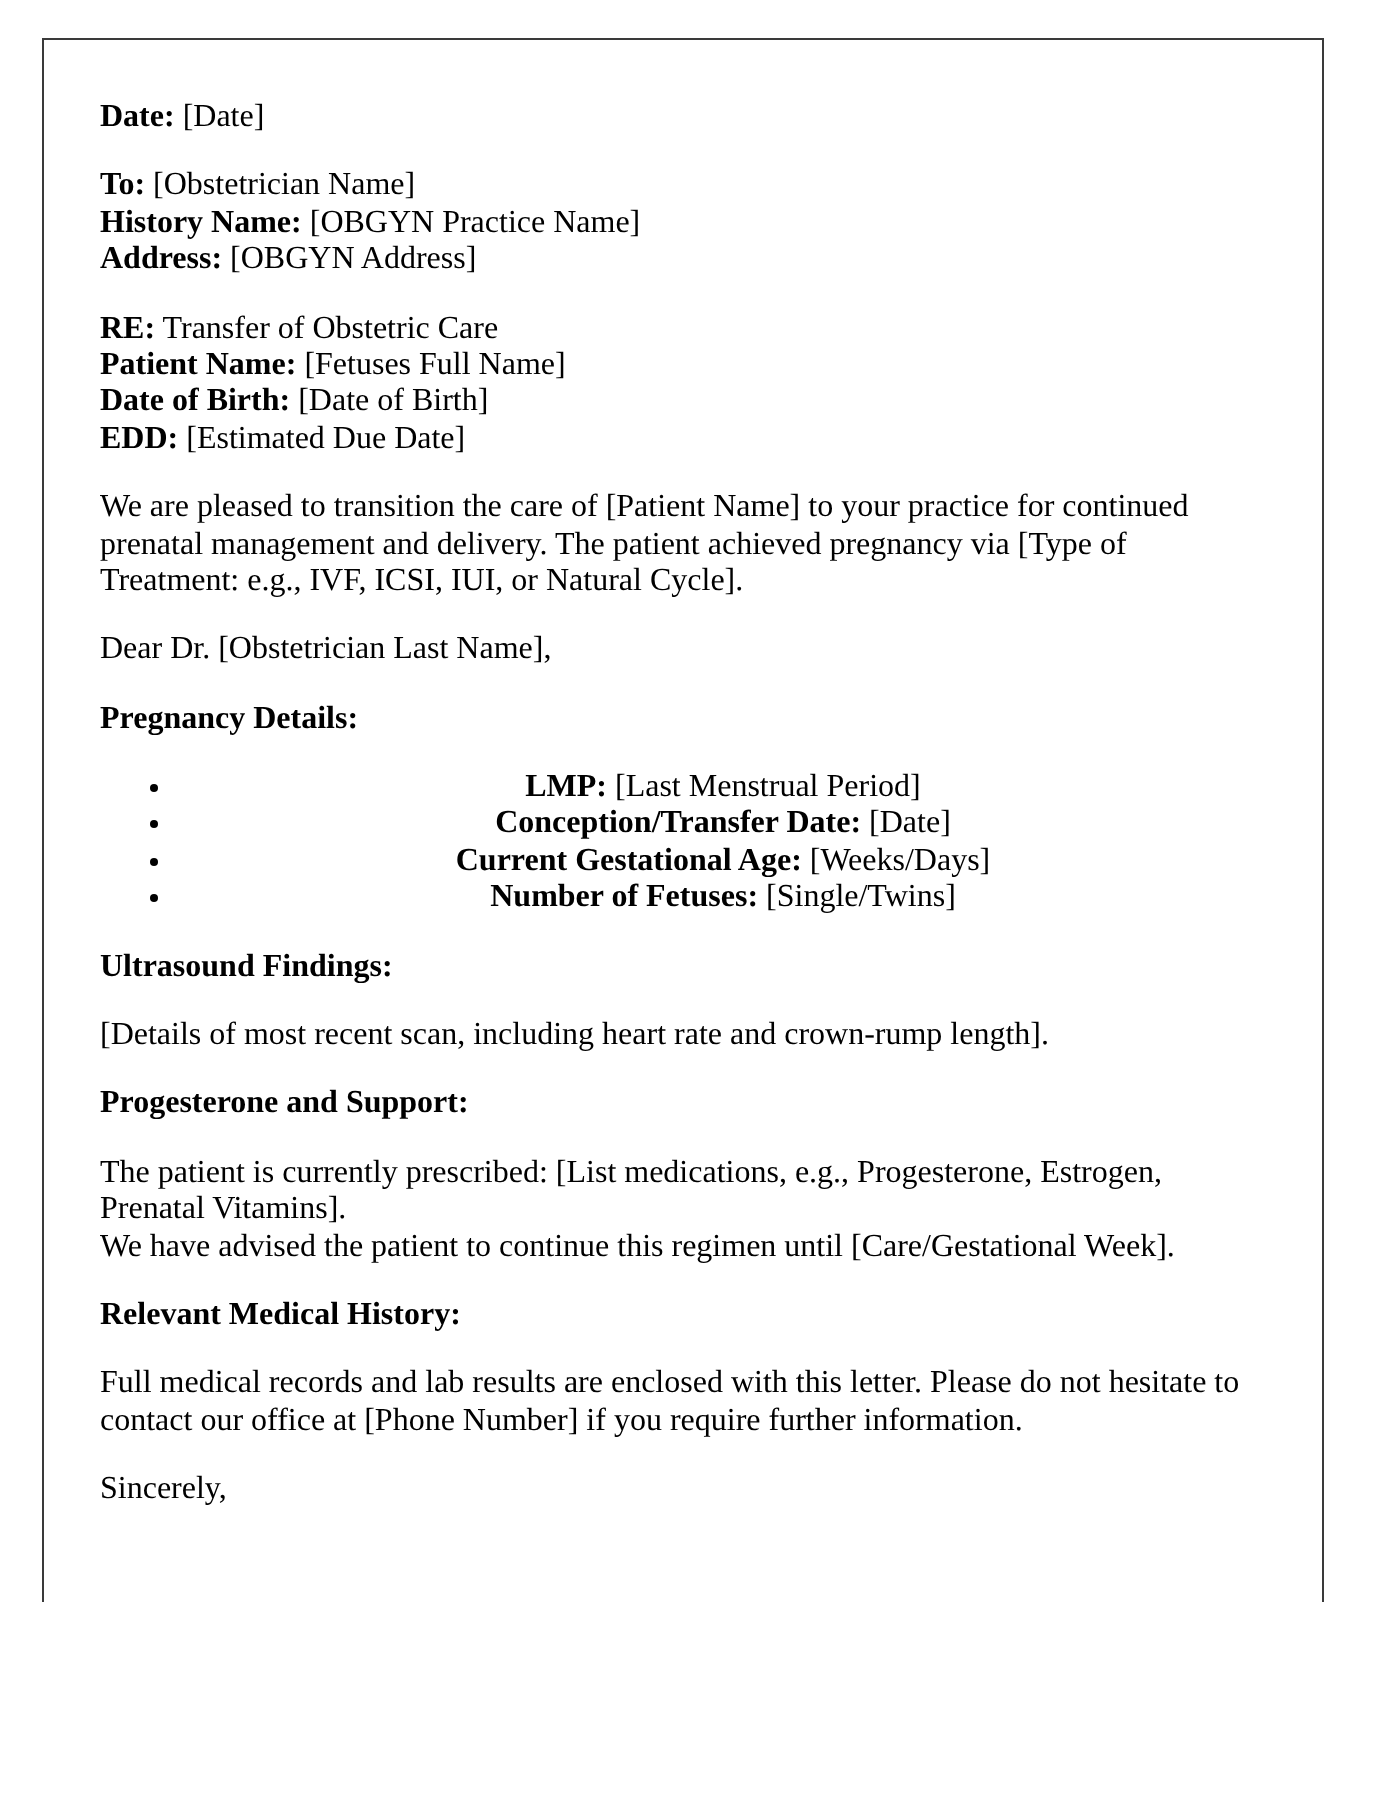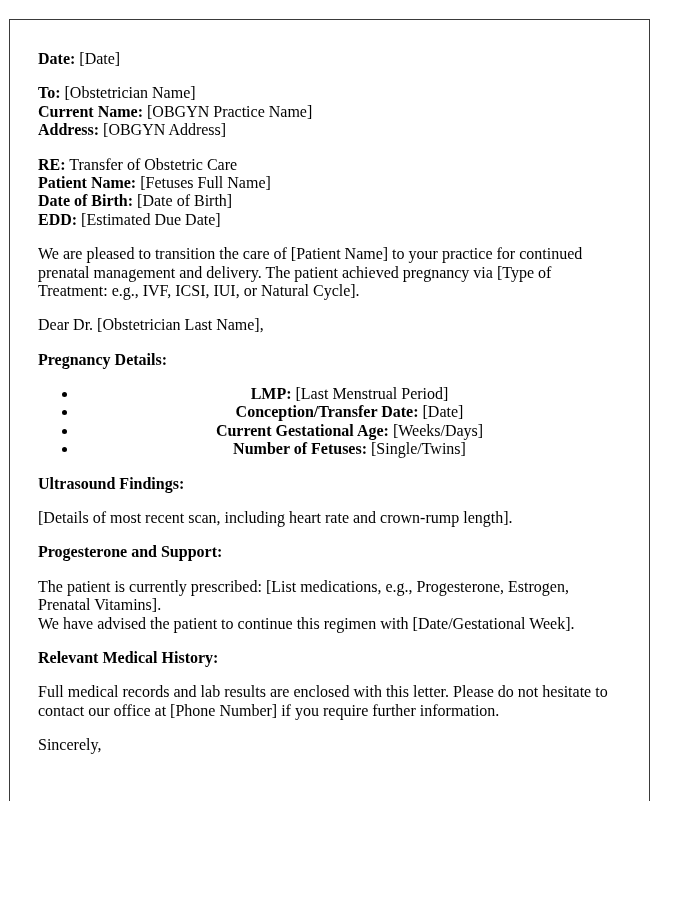--- a/index.html
+++ b/index.html
@@ -5,21 +5,21 @@
   html, body {
     margin: 0;
     padding: 0;
     background: #ffffff;
     width: 700px;
     height: 900px;
     overflow: hidden;
   }
   .page {
     position: absolute;
-    left: 9px;
+    left: 21px;
     top: 19px;
     width: 641px;
     height: 782px;
     box-sizing: border-box;
     border: 1px solid #3a3a3a;
     border-bottom: none;
     padding: 14px 28px 0 28px;
     overflow: hidden;
     background: #ffffff;
     color: #000000;
@@ -41,21 +41,21 @@
   }
   strong { font-weight: bold; }
 </style>
 </head>
 <body>
 
 <div class="page">
 
   <p><strong>Date:</strong><span> [Date]</span></p>
 
-  <p><strong>To:</strong><span> [Obstetrician Name]</span><br><strong>Current Name:</strong><span> [OBGYN Practice Name]</span><br><strong>Address:</strong><span> [OBGYN Address]</span></p>
+  <p><strong>To:</strong><span> [Obstetrician Name]</span><br><strong>History Name:</strong><span> [OBGYN Practice Name]</span><br><strong>Address:</strong><span> [OBGYN Address]</span></p>
 
   <p><strong>RE:</strong><span> Transfer of Obstetric Care</span><br><strong>Patient Name:</strong><span> [Fetuses Full Name]</span><br><strong>Date of Birth:</strong><span> [Date of Birth]</span><br><strong>EDD:</strong><span> [Estimated Due Date]</span></p>
 
   <p>We are pleased to transition the care of [Patient Name] to your practice for continued prenatal management and delivery. The patient achieved pregnancy via [Type of Treatment: e.g., IVF, ICSI, IUI, or Natural Cycle].</p>
 
   <p>Dear Dr. [Obstetrician Last Name],</p>
 
   <p><strong>Pregnancy Details:</strong></p>
 
   <ul>
@@ -64,21 +64,21 @@
     <li><strong>Current Gestational Age:</strong><span> [Weeks/Days]</span></li>
     <li><strong>Number of Fetuses:</strong><span> [Single/Twins]</span></li>
   </ul>
 
   <p><strong>Ultrasound Findings:</strong></p>
 
   <p>[Details of most recent scan, including heart rate and crown-rump length].</p>
 
   <p><strong>Progesterone and Support:</strong></p>
 
-  <p><span>The patient is currently prescribed: [List medications, e.g., Progesterone, Estrogen, Prenatal Vitamins].</span><br><span>We have advised the patient to continue this regimen with [Date/Gestational Week].</span></p>
+  <p><span>The patient is currently prescribed: [List medications, e.g., Progesterone, Estrogen, Prenatal Vitamins].</span><br><span>We have advised the patient to continue this regimen until [Care/Gestational Week].</span></p>
 
   <p><strong>Relevant Medical History:</strong></p>
 
 
   <p>Full medical records and lab results are enclosed with this letter. Please do not hesitate to contact our office at [Phone Number] if you require further information.</p>
 
   <p>Sincerely,</p>
 
 </div>
 

